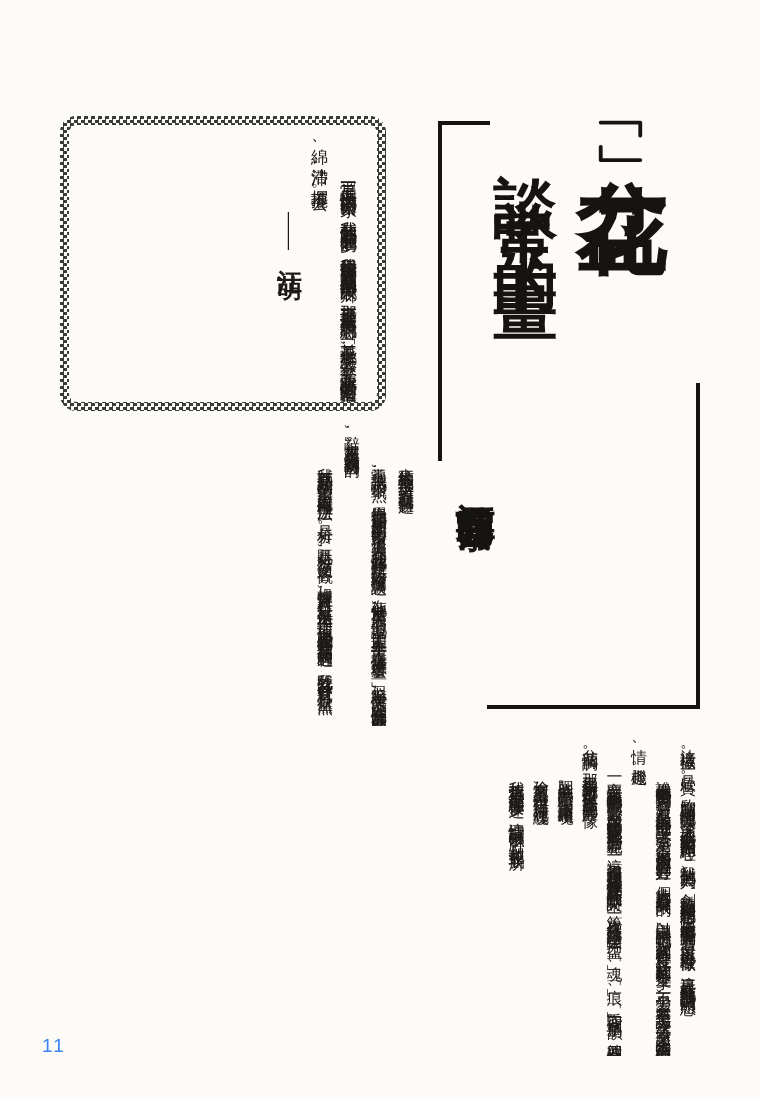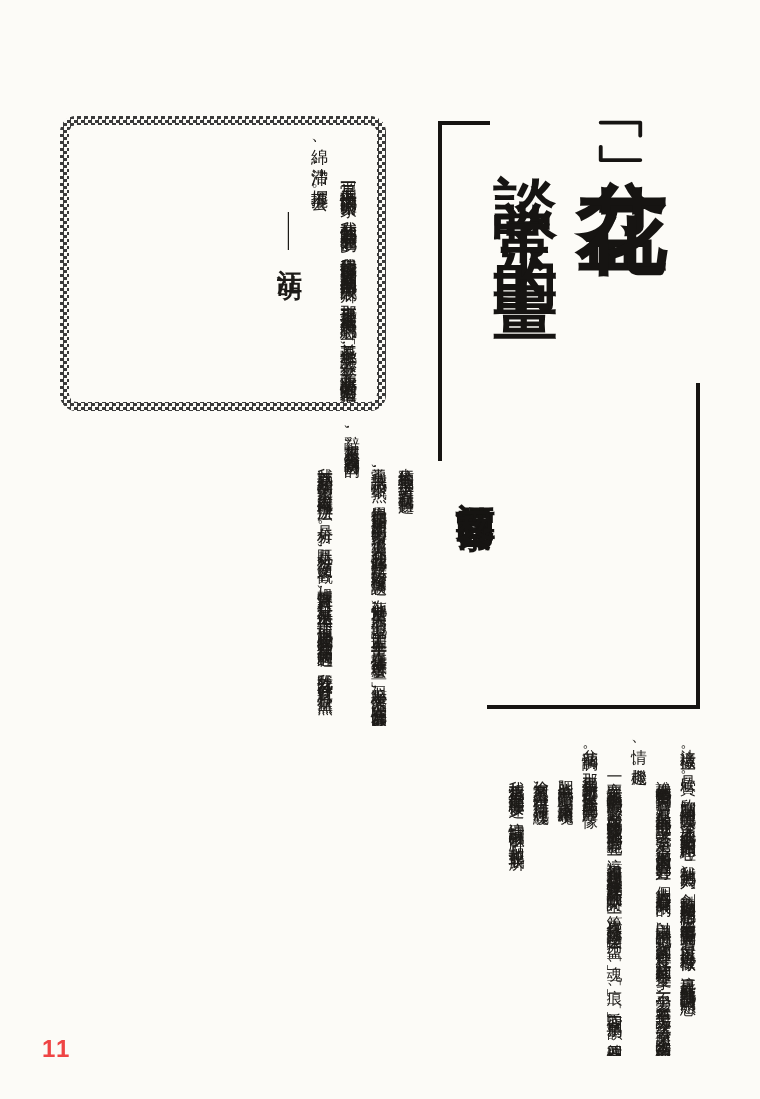--- a/index.html
+++ b/index.html
@@ -112,24 +112,24 @@
   }
   .band-bottom{
     left:36px;top:736px;
     width:664px;height:320px;
     line-height:24.5px;
   }
   
   .page-number{
     position:absolute;left:42px;top:1035px;
     font-family:"Liberation Sans", sans-serif;
-    font-weight:bold;
-    font-size:24px;
+    font-weight:normal;
+    font-size:19px;
     letter-spacing:2px;
-    color:#ef4444;
+    color:#3b82f6;
   }
 </style>
 </head>
 <body>
 
 <div class="page">
 
   <div class="quote-box">
     <div class="quote-inner">
       <p class="quote-text">常玉是一個「懷鄉」的藝術家。我在他的盆花中看見他的夢。我覺得能够從那裏一直追溯到他的童年與故鄉。那裏捕捉著了一種悠長的鄉思。並不是「鄉愁」,並不「愁」,並非心碎腸斷的不堪,但是纏綿、沾滯、揮擺不去。</p>

